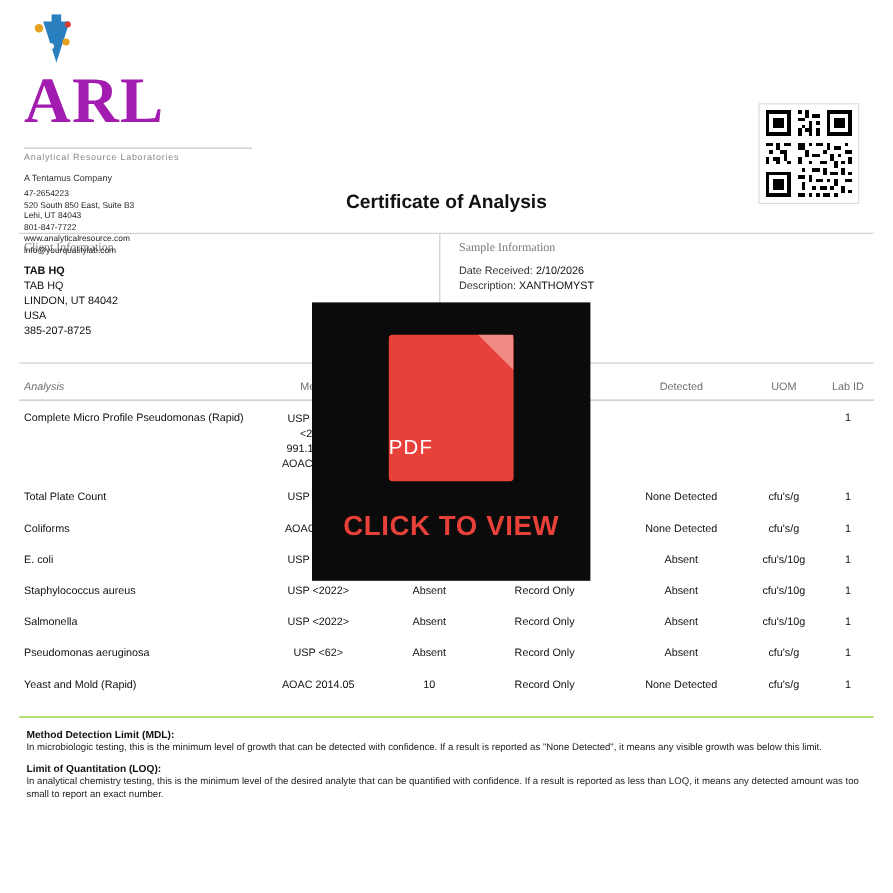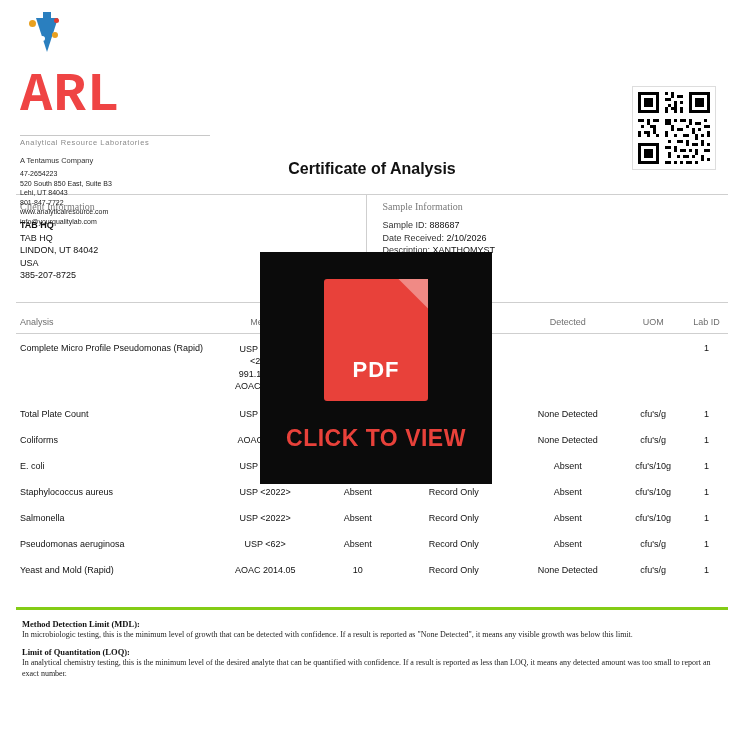--- a/index.html
+++ b/index.html
@@ -24,23 +24,23 @@
     border-right:11px solid transparent;
     border-top:34px solid #2a7fbf;
   }
   .flask-neck { position:absolute; left:17px; top:-6px; width:8px; height:9px; background:#2a7fbf; }
   .bub { position:absolute; border-radius:50%; }
   .bub1 { width:7px; height:7px; background:#e8a020; left:3px; top:2px; }
   .bub2 { width:5px; height:5px; background:#e03a2f; left:28px; top:0px; }
   .bub3 { width:6px; height:6px; background:#e8a020; left:26px; top:14px; }
   .bub4 { width:5px; height:5px; background:#ffffff; left:14px; top:18px; }
   .arl-text {
-    font-family:Liberation Mono, monospace;
+    font-family:Liberation Serif, serif;
     font-size:54px; font-weight:bold; letter-spacing:1px;
-    color:#ef4444; line-height:48px; margin-top:14px;
+    color:#a21caf; line-height:48px; margin-top:2px;
   }
   .arl-sub {
     font-size:7.5px; color:#8a8a8a; letter-spacing:0.6px;
     border-top:1px solid #c8c8c8; padding-top:2px; margin-top:15px; width:190px;
   }
   .company-line { font-size:7.5px; color:#333; margin-top:9px; }
   .addr { font-size:7px; color:#222; line-height:9.5px; margin-top:4px; }
 
   .qr-box { position:absolute; right:12px; top:86px; width:84px; height:84px; border:1px solid #ddd; padding:2px; background:#fff; }
   .qr-box svg { display:block; }
@@ -61,54 +61,54 @@
 
   .rule { border-bottom:1px solid #cfcfcf; margin-top:10px; }
 
   
   table.results { width:100%; border-collapse:collapse; margin-top:10px; }
   table.results th {
     font-size:9px; font-weight:normal; color:#6f6f6f;
     text-align:center; padding:4px 2px 6px 2px;
     border-bottom:1px solid #cfcfcf;
   }
-  table.results th.left { text-align:left; padding-left:4px; }
+  table.results th.left { text-align:left; padding-left:4px;font-style:italic; }
   table.results td {
     font-size:9px; color:#111; padding:8px 2px; text-align:center;
     vertical-align:top;
   }
   table.results td.left { text-align:left; padding-left:4px; }
   table.results tr.first td { padding-top:9px; }
   .underline-name { }
   .method-multi { line-height:12.5px; }
 
   
-  .notes { margin-top:24px; padding:0 6px; border-top:3px solid #84cc16; padding-top:9px;font-family:Liberation Serif, serif; }
+  .notes { margin-top:14px; padding:0 6px; border-top:1px solid #84cc16; padding-top:9px; }
   .note-title { font-size:8.5px; font-weight:bold; color:#111; }
   .note-body { font-size:8px; color:#222; line-height:10.5px; margin-bottom:6px; }
   .accred { font-size:8.5px; font-weight:bold; color:#1a3f8f; line-height:11px; margin-top:4px; }
 
   
   .pdf-overlay {
     position:absolute; left:260px; top:252px; width:232px; height:232px;
     background:#0b0b0b; display:flex; flex-direction:column;
     align-items:center; justify-content:center; cursor:pointer;
   }
   .pdf-icon { position:relative; width:104px; height:122px; margin-top:-6px; }
   .pdf-page {
     position:absolute; inset:0; background:#e8413a; border-radius:3px;
   }
   .pdf-fold {
     position:absolute; right:0; top:0; width:30px; height:30px;
     background:#f08a85;
     clip-path:polygon(0 0, 100% 100%, 100% 0);
   }
   .pdf-label {
-    position:absolute; left:0; right:0; bottom:18px; text-align:center;
-    color:#ffffff; font-size:22px; font-weight:bold; letter-spacing:1px;
+    position:absolute; left:0; right:0; bottom:18px; text-align:left;
+    color:#ffffff; font-size:17px; font-weight:normal; letter-spacing:1px;
   }
   .click-text {
     margin-top:24px; color:#e8413a; font-size:23px; font-weight:bold; letter-spacing:0.5px;
   }
 </style>
 </head>
 <body>
 
 <div class="page">
 
@@ -223,24 +223,20 @@
       <div class="info-head">Client Information</div>
       <div class="info-line bold">TAB HQ</div>
       <div class="info-line">TAB HQ</div>
       <div class="info-line">LINDON, UT  84042</div>
       <div class="info-line">USA</div>
       <div class="info-line">385-207-8725</div>
     </div>
     <div class="info-col right">
       <div class="info-head">Sample Information</div>
       <div class="info-line">
-        <span class="info-label">Sample ID:</span>
-        <span>888687</span>
-      </div>
-      <div class="info-line">
         <span class="info-label">Date Received:</span>
         <span>2/10/2026</span>
       </div>
       <div class="info-line">
         <span class="info-label">Description:</span>
         <span>XANTHOMYST</span>
       </div>
     </div>
   </div>
 

